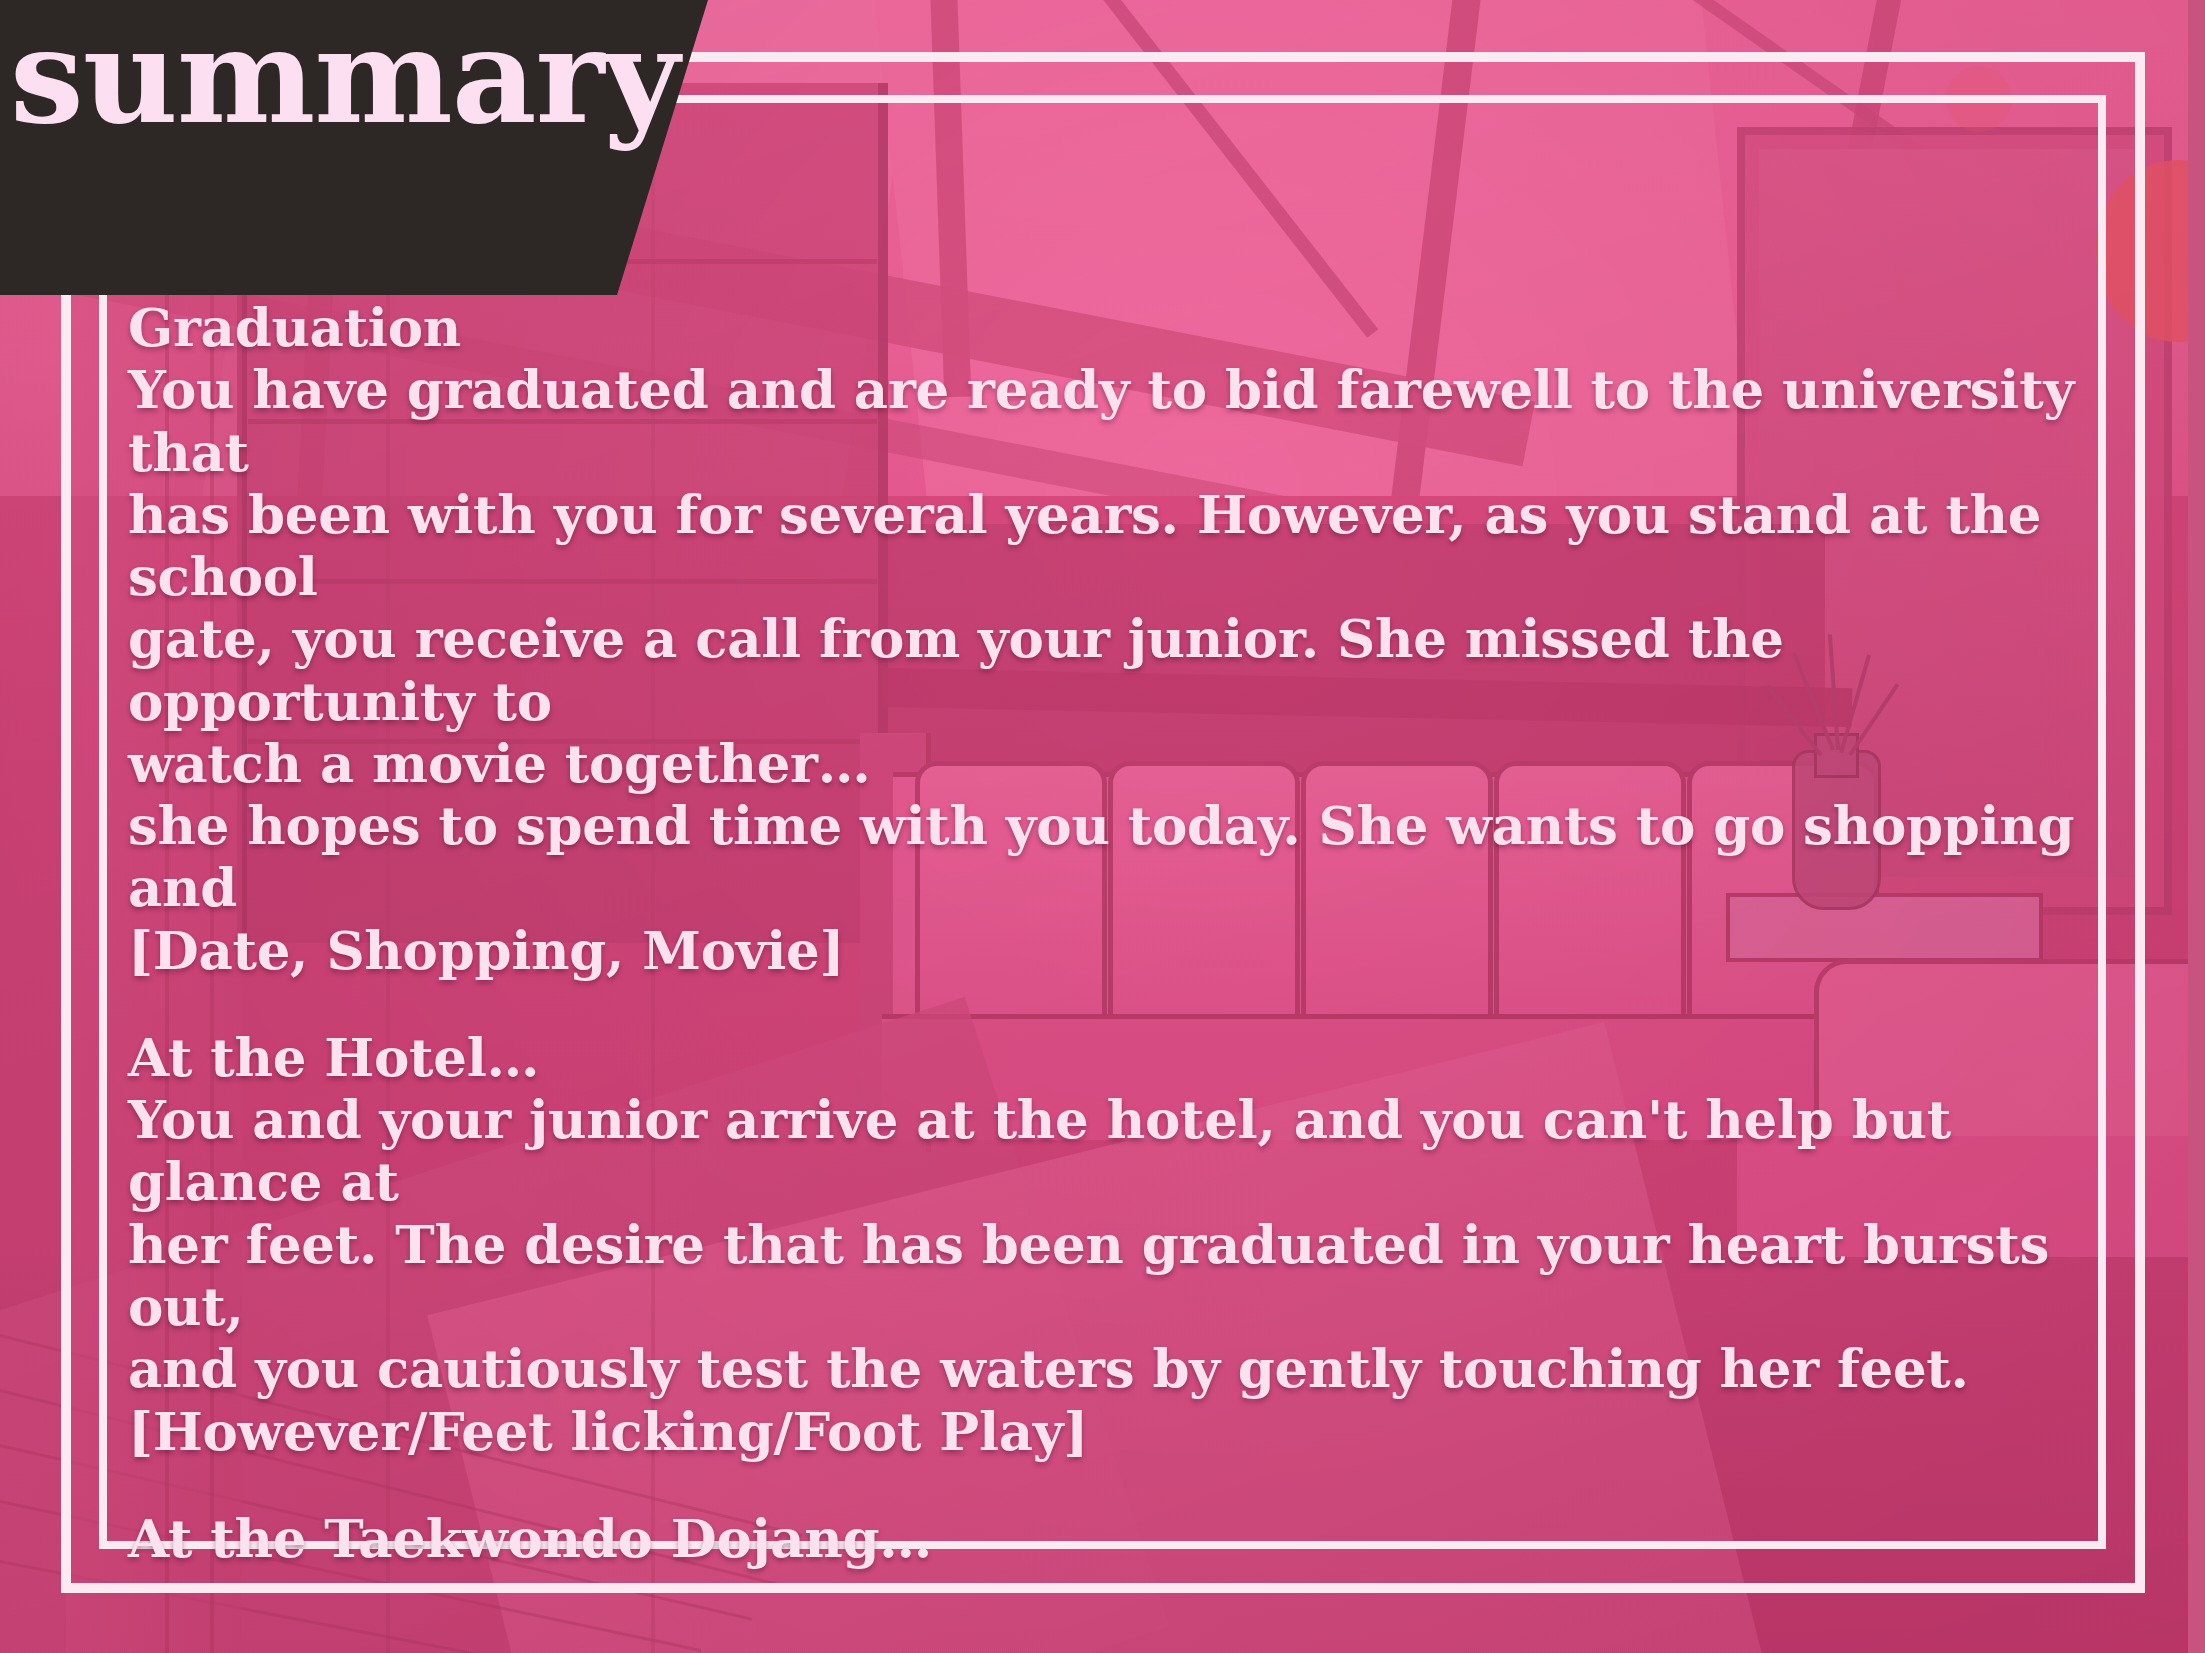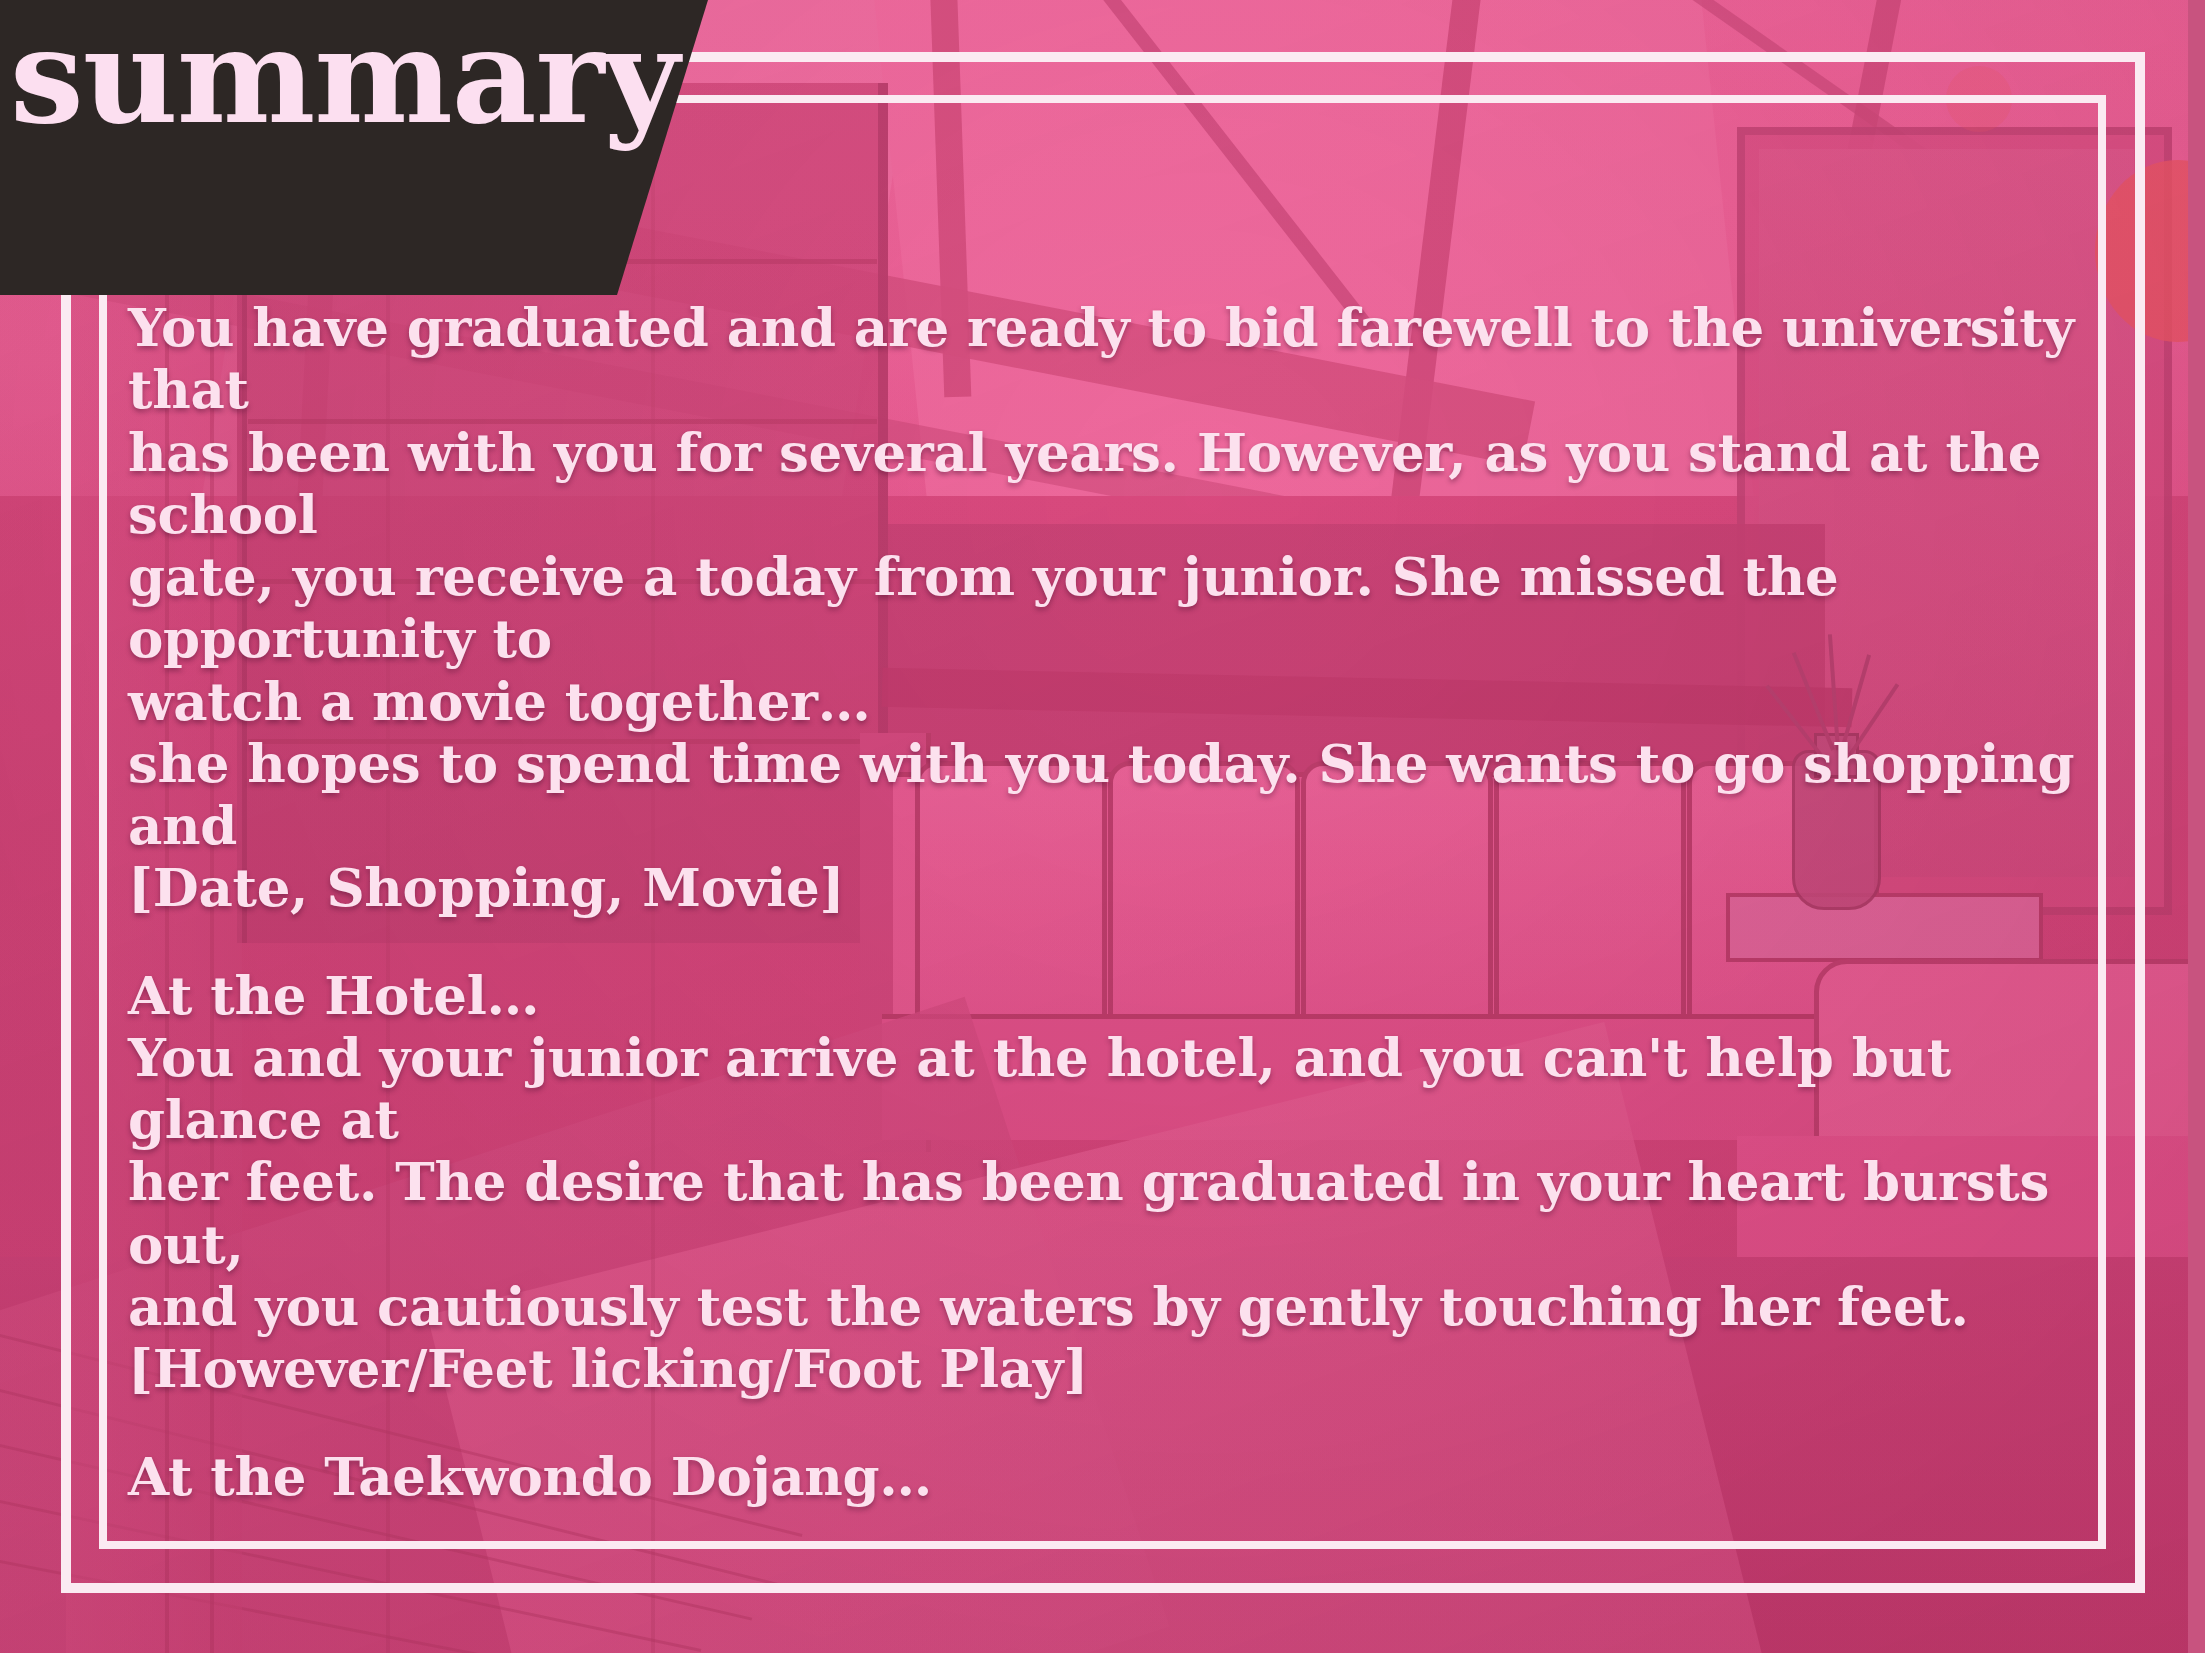--- a/index.html
+++ b/index.html
@@ -194,23 +194,24 @@
   </div>
 
   <div class="frameOuter"></div>
   <div class="frameInner"></div>
 
   <div class="banner">
     <h1>summary</h1>
   </div>
 
   <div class="copy" id="copy">
+      <p>Graduation</p>
       <p>You have graduated and are ready to bid farewell to the university that</p>
       <p>has been with you for several years. However, as you stand at the school</p>
-      <p>gate, you receive a today from your junior. She missed the opportunity to</p>
+      <p>gate, you receive a call from your junior. She missed the opportunity to</p>
       <p>watch a movie together…</p>
       <p>she hopes to spend time with you today. She wants to go shopping and</p>
       <p>[Date, Shopping, Movie]</p>
       <div class="spacer"></div>
       <p>At the Hotel…</p>
       <p>You and your junior arrive at the hotel, and you can't help but glance at</p>
       <p>her feet. The desire that has been graduated in your heart bursts out,</p>
       <p>and you cautiously test the waters by gently touching her feet.</p>
       <p>[However/Feet licking/Foot Play]</p>
       <div class="spacer"></div>

